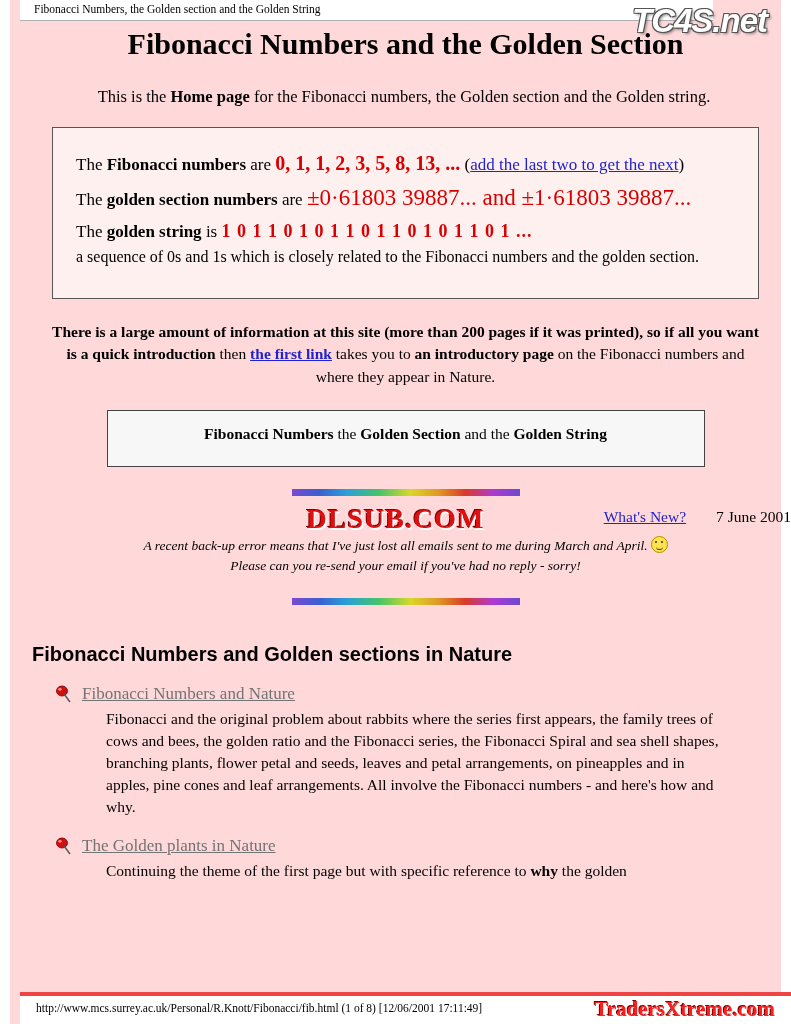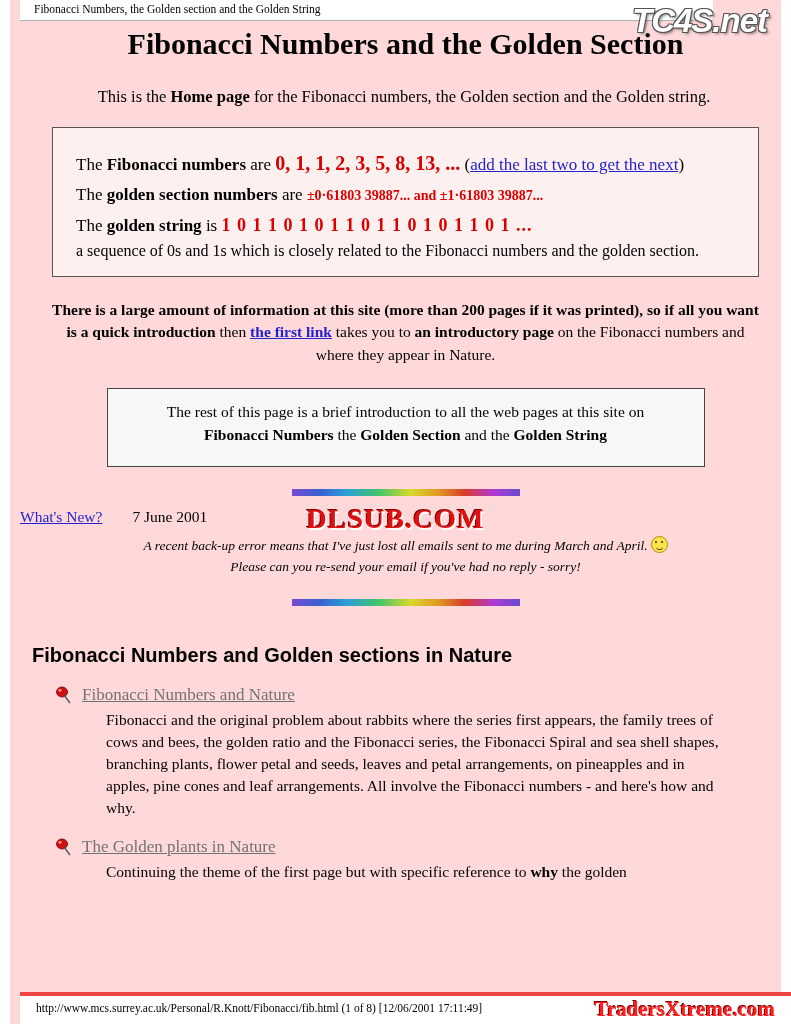--- a/index.html
+++ b/index.html
@@ -120,36 +120,36 @@
   p.intro {
     text-align: center;
     font-size: 16.5px;
     margin: 26px 3px 0 0;
   }
   .bold { font-weight: bold; }
   .defbox {
     margin: 20px 32px 0 32px;
     border: 1px solid #555555;
     background: #fff0f0;
-    padding: 14px 18px 16px 18px;
+    padding: 14px 18px 32px 18px;
   }
   .defbox .line {
     font-size: 17px;
     margin: 10px 0 10px 5px;
     color: #000000;
   }
   .red-num {
     color: #d80000;
     font-weight: bold;
     font-size: 20px;
   }
   .red-num2 {
     color: #d80000;
-    font-weight: bold;
-    font-size: 14px;
+    font-weight: normal;
+    font-size: 23px;
     letter-spacing: 0px;
     text-align: center;
   }
   .red-string {
     color: #d80000;
     font-weight: bold;
     font-size: 18px;
     letter-spacing: 1px;
   }
   a {
@@ -182,21 +182,21 @@
   .rainbow {
     margin: 22px auto 0 auto;
     width: 228px;
     height: 7px;
     background: linear-gradient(to right,
       #7a4ad1 0%, #3a5fd0 12%, #2aa0d8 24%, #43c46a 38%,
       #d8d82a 52%, #e09a23 64%, #d83a2a 76%, #b03ad0 88%, #6a4ad1 100%);
   }
   .whatsnew-row {
     margin-top: 12px;
-    text-align: left;
+    text-align: right;
     font-size: 15.5px;
   }
   .whatsnew-row .date { margin-left: 30px; }
   .email-note {
     margin: 10px 40px 0 40px;
     text-align: center;
     font-size: 13.5px;
     line-height: 1.5;
     font-style: italic;
   }
@@ -287,21 +287,20 @@
         <span>The </span><span class="bold">golden string</span><span> is </span><span class="red-string">1 0 1 1 0 1 0 1 1 0 1 1 0 1 0 1 1 0 1 ...</span>
       </div>
       <div class="sub">a sequence of 0s and 1s which is closely related to the Fibonacci numbers and the golden section.</div>
     </div>
 
     <p class="large-note">
       <span>There is a large amount of information at this site (more than 200 pages if it was printed), so if all you want is a quick introduction</span><span class="normal"> then </span><a href="#">the first link</a><span class="normal"> takes you to </span><span>an introductory page</span><span class="normal"> on the Fibonacci numbers and where they appear in Nature.</span>
     </p>
 
     <div class="restbox">
-      <div>The rest of this page is a brief introduction to all the web pages at this site on</div>
       <div>
         <span class="bold">Fibonacci Numbers</span><span> the </span><span class="bold">Golden Section</span><span> and the </span><span class="bold">Golden String</span>
       </div>
     </div>
 
     <div class="rainbow"></div>
 
     <div class="whatsnew-row">
       <a href="#">What's New?</a><span class="date">7 June 2001</span>
     </div>

